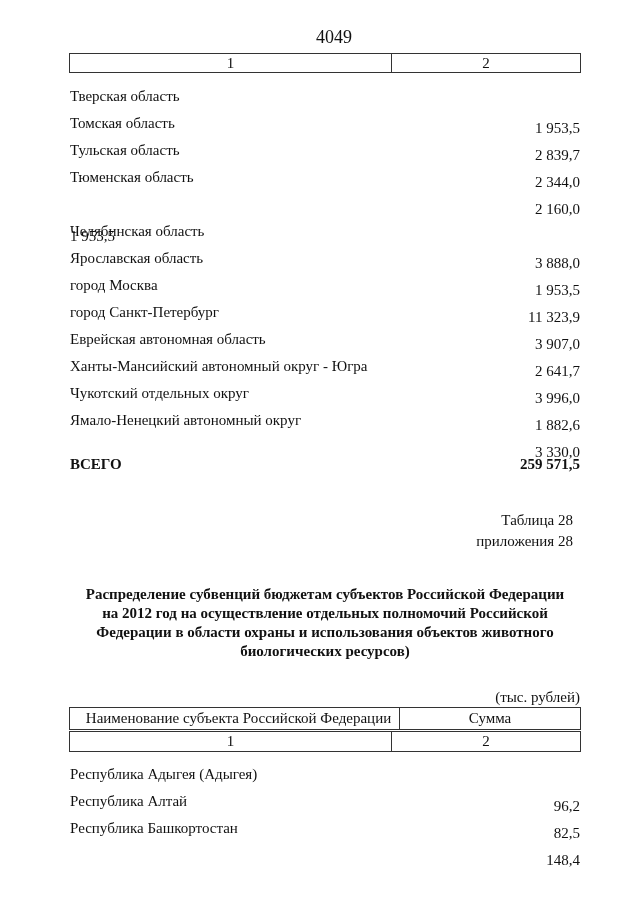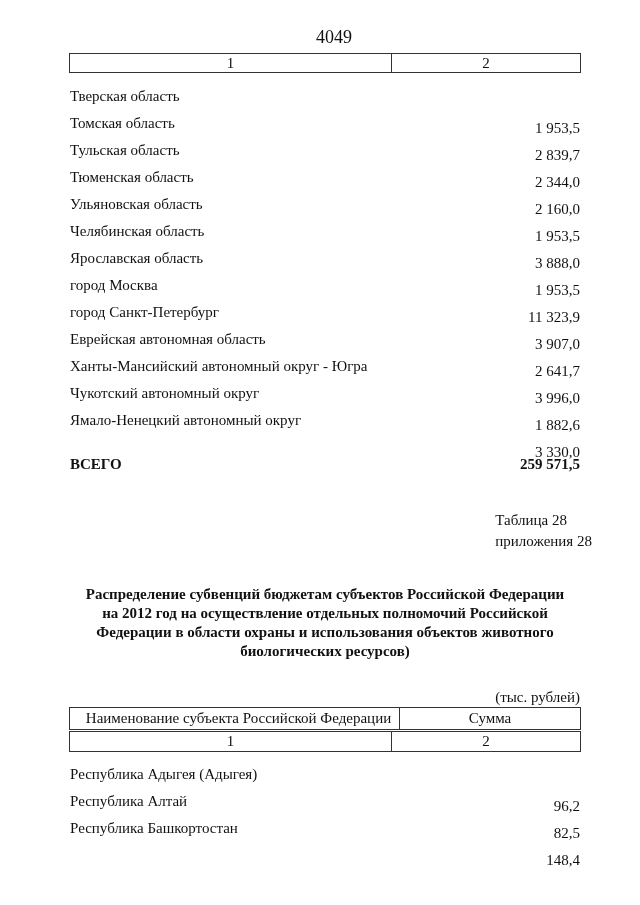--- a/index.html
+++ b/index.html
@@ -61,22 +61,22 @@
       top: 451px;
       left: 70px;
       width: 510px;
       display: flex;
       justify-content: space-between;
       font-weight: bold;
       line-height: 27px;
     }
     .table-ref {
       top: 510px;
-      right: 48px;
-      text-align: left;
+      right: 67px;
+      text-align: right;
       line-height: 21px;
     }
     .title {
       top: 585px;
       left: 70px;
       width: 510px;
       text-align: center;
       font-weight: bold;
       line-height: 19px;
       font-size: 15px;
@@ -112,21 +112,20 @@
     </div>
   <div class="row">
       <span class="name">Тульская область</span>
       <span class="val">2 344,0</span>
     </div>
   <div class="row">
       <span class="name">Тюменская область</span>
       <span class="val">2 160,0</span>
     </div>
   <div class="row">
-      <span class="name">Ульяновская область</span>
       <span class="val">1 953,5</span>
     </div>
   <div class="row">
       <span class="name">Челябинская область</span>
       <span class="val">3 888,0</span>
     </div>
   <div class="row">
       <span class="name">Ярославская область</span>
       <span class="val">1 953,5</span>
     </div>
@@ -140,21 +139,21 @@
     </div>
   <div class="row">
       <span class="name">Еврейская автономная область</span>
       <span class="val">2 641,7</span>
     </div>
   <div class="row">
       <span class="name">Ханты-Мансийский автономный округ - Югра</span>
       <span class="val">3 996,0</span>
     </div>
   <div class="row">
-      <span class="name">Чукотский автономный округ</span>
+      <span class="name">Чукотский отдельных округ</span>
       <span class="val">1 882,6</span>
     </div>
   <div class="row">
       <span class="name">Ямало-Ненецкий автономный округ</span>
       <span class="val">3 330,0</span>
     </div>
 </div>
 
 <div class="abs total">
   <span>ВСЕГО</span>

